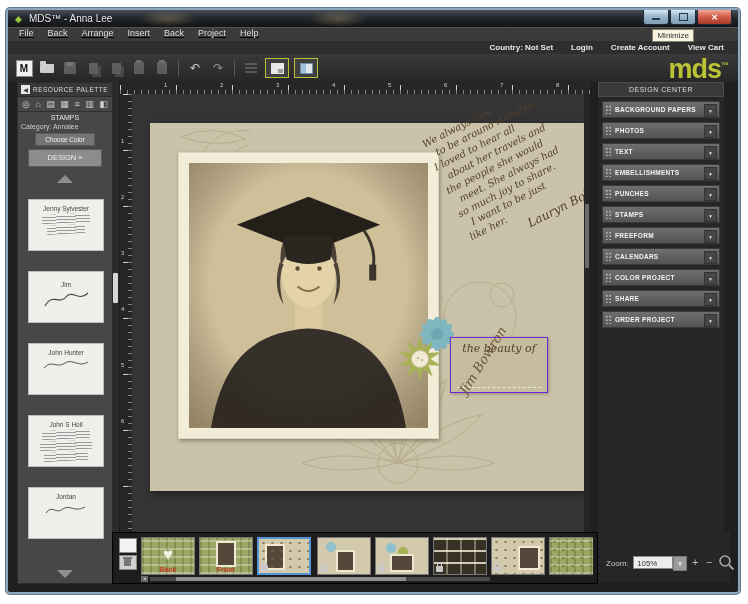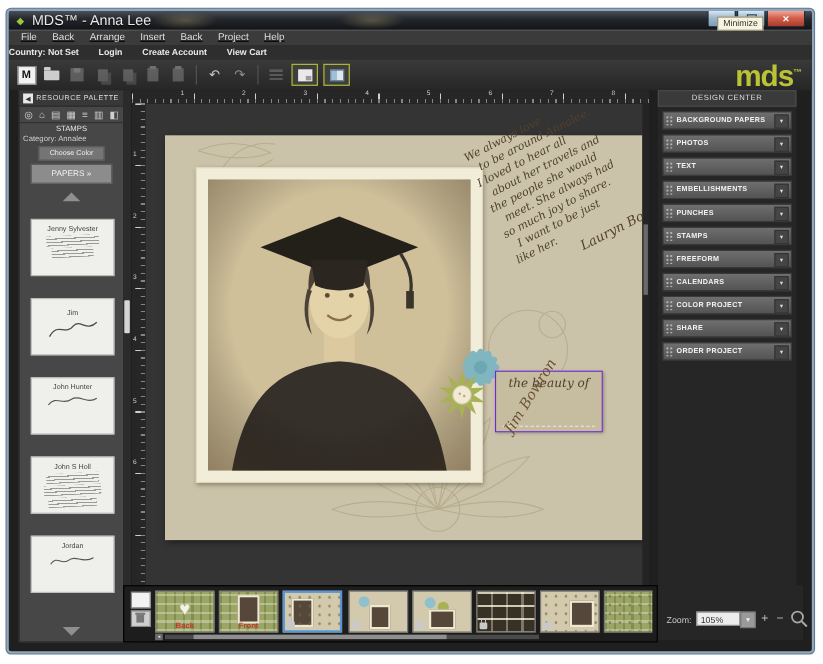--- a/index.html
+++ b/index.html
@@ -9,36 +9,36 @@
   
   #win{position:absolute;left:6px;top:8px;width:730px;height:582px;background:#1f1f1f;
     border:2px solid #8ea7bd;border-radius:4px;box-shadow:0 0 0 1px #5f7florida;overflow:hidden;}
   #win{box-shadow:0 0 0 1px #64798c;}
 
   
   .titlebar{position:absolute;left:0;top:0;right:0;height:17px;
     background:linear-gradient(180deg,#4a5058,#23262b 45%,#121418);display:flex;align-items:center;}
   .titleblob{position:absolute;top:0;height:17px;width:60px;background:radial-gradient(ellipse at center,rgba(190,170,120,.35),rgba(0,0,0,0) 70%);}
   .appicon{width:8px;height:8px;margin:0 6px 0 7px;color:#9ac93e;font-size:9px;line-height:8px;}
-  .apptitle{font-size:13px;color:#e9e9e9;text-shadow:0 1px 1px #000;}
+  .apptitle{font-size:10px;color:#e9e9e9;text-shadow:0 1px 1px #000;}
   .winbtns{position:absolute;right:6px;top:0;display:flex;gap:1px;}
   .winbtn{width:24px;height:14px;border:1px solid #1c2b3a;border-top:none;border-radius:0 0 3px 3px;
     background:linear-gradient(#d7e6f2,#9db7cc 45%,#7e9cb6);display:flex;align-items:center;justify-content:center;}
   .winbtn .bar{width:8px;height:2px;background:#243a50;margin-top:4px;}
   .winbtn .box{width:7px;height:6px;border:1px solid #243a50;background:transparent;}
   .winbtn.close{width:33px;background:linear-gradient(#f2a696,#d2604c 45%,#a83a28);color:#fff;font-size:8px;font-weight:bold;}
-  .tooltip{position:absolute;right:44px;top:5px;background:#f7f3df;border:1px solid #82826e;color:#333;
+  .tooltip{position:absolute;right:44px;top:19px;background:#f7f3df;border:1px solid #82826e;color:#333;
     font-size:8px;padding:1px 4px;z-index:50;}
 
   
   .menubar{position:absolute;left:0;top:17px;right:0;height:14px;background:#3b3b3b;border-top:1px solid #555;
     display:flex;align-items:flex-start;padding-left:4px;text-decoration:underline;}
   .menuitem{font-size:9px;color:#ddd;padding:0 7px;}
   .acctbar{position:absolute;left:0;top:31px;right:0;height:13px;background:#2e2e2e;display:flex;
-    align-items:center;gap:18px;padding-right:14px;}
+    align-items:center;justify-content:flex-end;gap:18px;padding-right:14px;}
   .acctitem{font-size:8px;font-weight:bold;color:#e8e8e8;}
 
   
   .toolbar{position:absolute;left:0;top:44px;right:0;height:28px;
     background:linear-gradient(#3a3a3a,#262626);display:flex;align-items:center;gap:5px;padding-left:7px;}
   .tb{width:18px;height:18px;display:flex;align-items:center;justify-content:center;}
   .dis{opacity:.38;}
   .btn-new{width:15px;height:15px;background:#f2f2f2;border:1px solid #888;color:#111;
     font-weight:bold;font-size:10px;display:flex;align-items:center;justify-content:center;}
   .icon-folder{width:14px;height:9px;background:#cdcdcd;border-radius:1px;position:relative;}
@@ -256,21 +256,21 @@
       <span class="pal-tab">⌂</span>
       <span class="pal-tab">▤</span>
       <span class="pal-tab">▦</span>
       <span class="pal-tab">≡</span>
       <span class="pal-tab">▥</span>
       <span class="pal-tab">◧</span>
     </div>
     <div class="pal-sec">STAMPS</div>
     <div class="pal-cat">Category: Annalee</div>
     <div class="pal-btn small">Choose Color</div>
-    <div class="pal-btn big">PAPERS »</div>
+    <div class="pal-btn big">DESIGN »</div>
     <div class="tri-up"></div>
 
     <div class="stampcard" style="top:116px">
       <div class="stampname">Jenny Sylvester</div>
       <div class="scriblines"></div>
       <div class="scriblines" style="width:38px"></div>
     </div>
     <div class="stampcard" style="top:188px">
       <div class="stampname" style="margin-top:9px">Jim</div>
       <svg width="54" height="22" viewBox="0 0 54 22">

